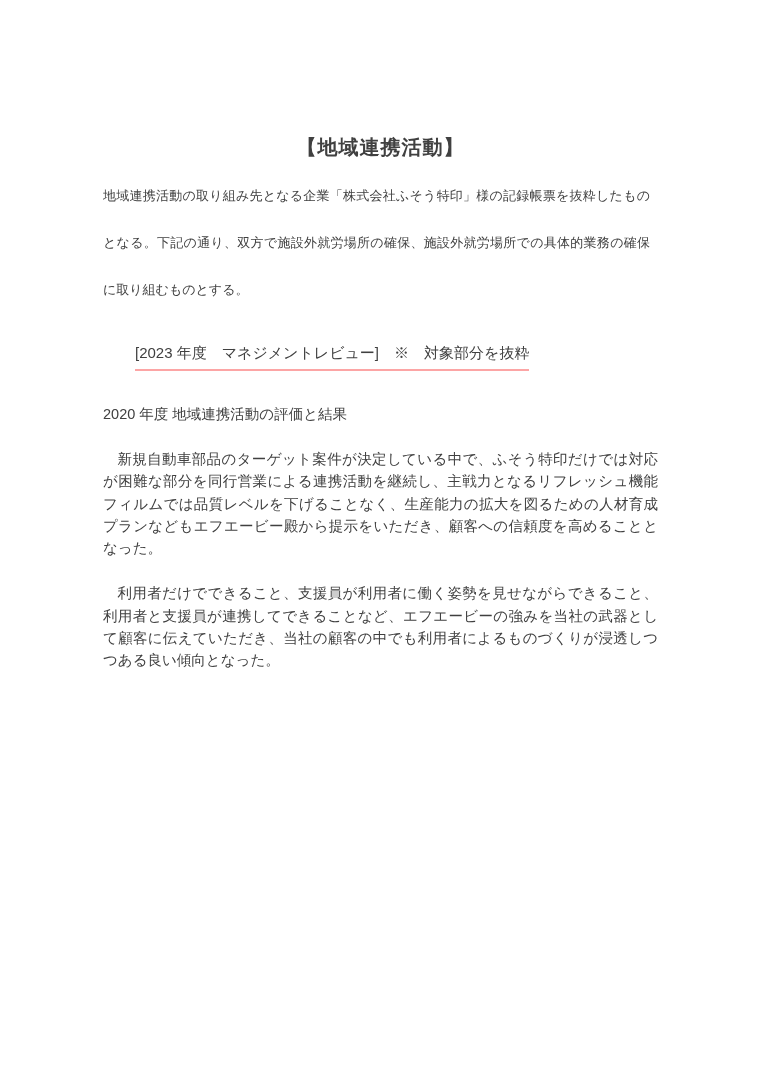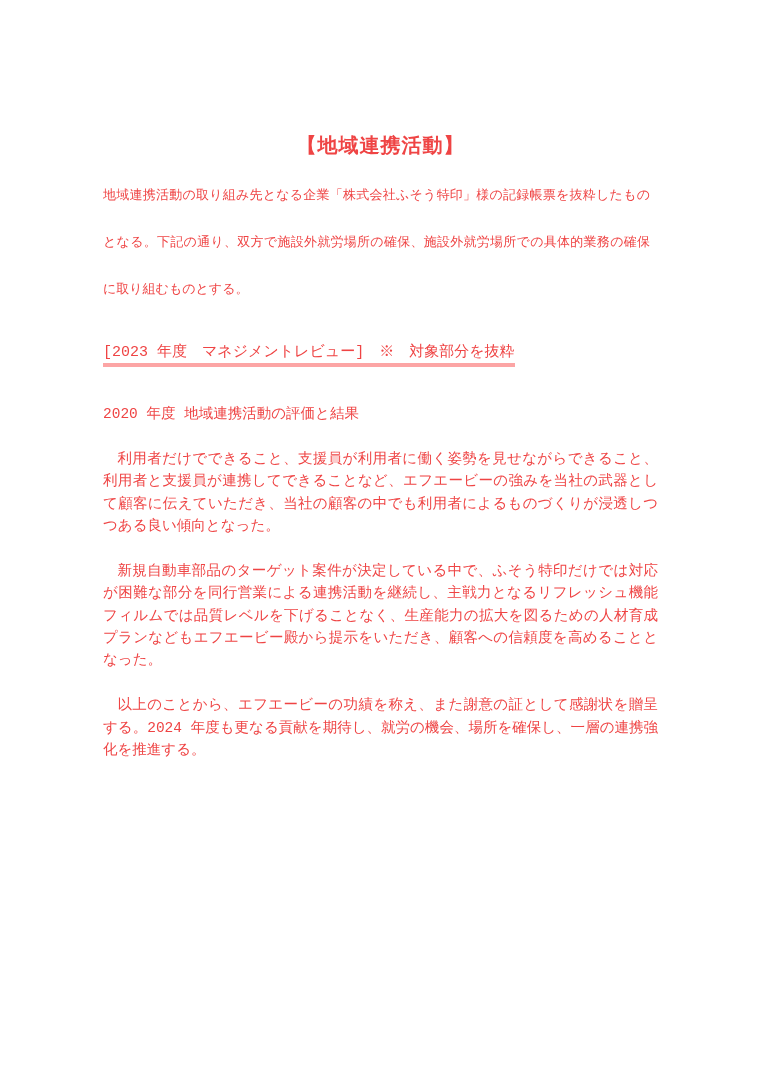--- a/index.html
+++ b/index.html
@@ -11,22 +11,22 @@
     width: 761px;
     height: 1080px;
     overflow: hidden;
   }
   .page {
     box-sizing: border-box;
     width: 761px;
     height: 1080px;
     padding: 136px 103px 0 103px;
     background: #ffffff;
-    color: #ef4444;
-    font-family: Liberation Mono, monospace;
+    color: #404040;
+    font-family: Liberation Sans, sans-serif;
   }
   .doc-title {
     margin: 0;
     font-size: 20px;
     line-height: 22px;
     font-weight: bold;
     text-align: center;
     letter-spacing: 1px;
   }
   .intro {
@@ -36,22 +36,23 @@
     text-align: justify;
     text-justify: inter-ideograph;
   }
   .section-heading {
     margin-top: 28px;
     font-size: 15px;
     line-height: 24px;
     white-space: nowrap;
   }
   .section-heading .underlined {
-    border-bottom: 4px solid #fca5a5;
-    padding-bottom: 2px;
+    border-bottom: 2px solid #fca5a5;
+    padding-bottom: 8px;
+    margin-left: 32px;
   }
   .review {
     margin-top: 38px;
     font-size: 14.5px;
     line-height: 22.4px;
     text-align: justify;
     text-justify: inter-ideograph;
   }
   .review p {
     margin: 0;
@@ -71,18 +72,17 @@
   <h1 class="doc-title">【地域連携活動】</h1>
 
   <p class="intro">地域連携活動の取り組み先となる企業「株式会社ふそう特印」様の記録帳票を抜粋したものとなる。下記の通り、双方で施設外就労場所の確保、施設外就労場所での具体的業務の確保に取り組むものとする。</p>
 
   <div class="section-heading">
     <span class="underlined">[2023 年度　マネジメントレビュー]　※　対象部分を抜粋</span>
   </div>
 
   <div class="review">
     <p class="review-heading">2020 年度 地域連携活動の評価と結果</p>
+    <p class="review-para spaced">新規自動車部品のターゲット案件が決定している中で、ふそう特印だけでは対応が困難な部分を同行営業による連携活動を継続し、主戦力となるリフレッシュ機能フィルムでは品質レベルを下げることなく、生産能力の拡大を図るための人材育成プランなどもエフエービー殿から提示をいただき、顧客への信頼度を高めることとなった。</p>
     <p class="review-para spaced">利用者だけでできること、支援員が利用者に働く姿勢を見せながらできること、利用者と支援員が連携してできることなど、エフエービーの強みを当社の武器として顧客に伝えていただき、当社の顧客の中でも利用者によるものづくりが浸透しつつある良い傾向となった。</p>
-    <p class="review-para spaced">新規自動車部品のターゲット案件が決定している中で、ふそう特印だけでは対応が困難な部分を同行営業による連携活動を継続し、主戦力となるリフレッシュ機能フィルムでは品質レベルを下げることなく、生産能力の拡大を図るための人材育成プランなどもエフエービー殿から提示をいただき、顧客への信頼度を高めることとなった。</p>
-    <p class="review-para spaced">以上のことから、エフエービーの功績を称え、また謝意の証として感謝状を贈呈する。2024 年度も更なる貢献を期待し、就労の機会、場所を確保し、一層の連携強化を推進する。</p>
   </div>
 
 </div>
 
 </body></html>

